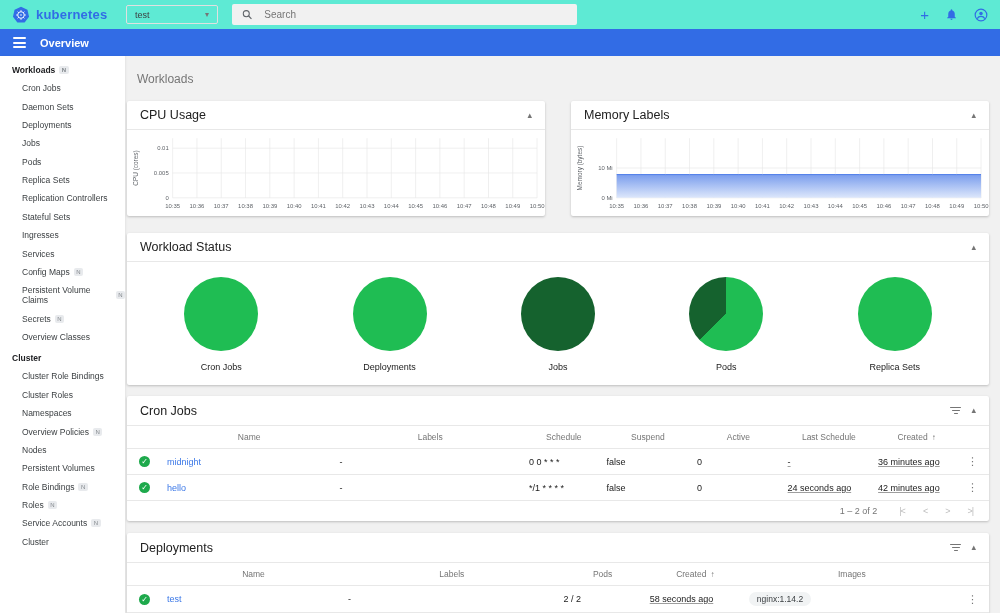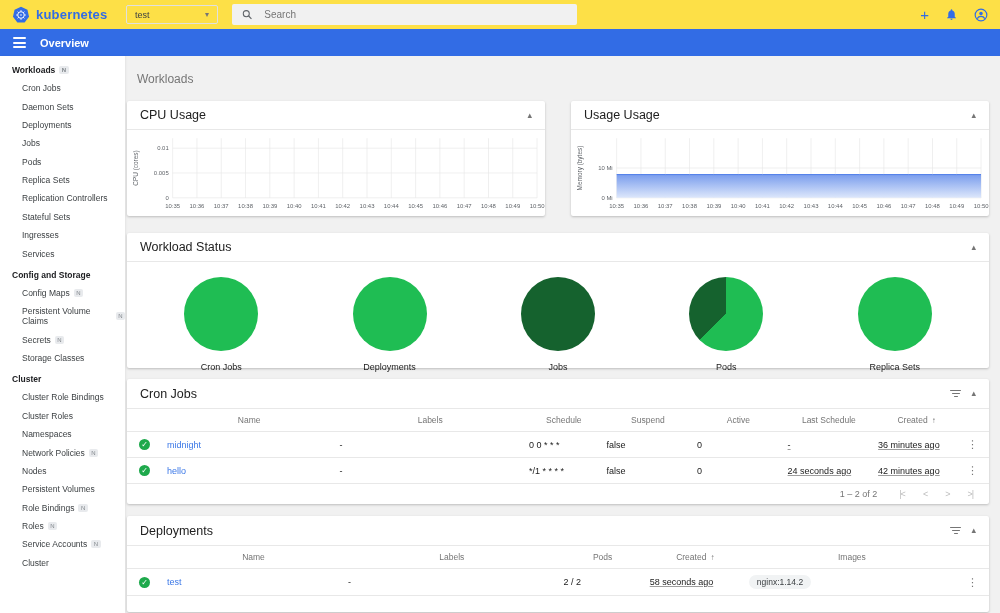--- a/index.html
+++ b/index.html
@@ -3,21 +3,21 @@
 <meta charset="utf-8">
 <style>
   * { box-sizing: border-box; }
   html,body { margin:0; padding:0; }
   body {
     width:1000px; height:613px; overflow:hidden;
     font-family:"Liberation Sans", sans-serif;
     background:#f1f1f1; color:#212121;
   }
   
-  .topbar { height:29px; background:#fde047; display:flex; align-items:center; padding:0 12px; gap:14px; }
+  .topbar { height:29px; background:#5eead4; display:flex; align-items:center; padding:0 12px; gap:14px; }
   .brand { display:flex; align-items:center; gap:6px; width:100px; }
   .brand-name { color:#326ce5; font-weight:bold; font-size:13px; letter-spacing:.2px; }
   .ns-select { width:92px; height:19px; border:1px solid #e0e0e0; border-radius:2px;
     display:flex; align-items:center; justify-content:space-between; padding:0 8px;
     font-size:9px; color:#3c4043; cursor:pointer; }
   .ns-caret { color:#757575; font-size:8px; }
   .searchbar { width:345px; height:21px; background:#f1f1f1; border-radius:2px;
     display:flex; align-items:center; gap:10px; padding:0 10px; }
   .searchbar input { border:none; background:transparent; outline:none; width:100%;
     font-size:10px; color:#3c4043; font-family:"Liberation Sans", sans-serif; }
@@ -46,21 +46,21 @@
   .card { background:#fff; border-radius:2px; box-shadow:0 1px 2.5px rgba(0,0,0,.22); }
   .card-head { height:29px; display:flex; align-items:center; gap:10px; padding:0 13px;
     border-bottom:1px solid #e8e8e8; }
   .card-title { font-size:12.5px; color:#212121; }
   .spacer { flex:1; }
   .caret { color:#757575; font-size:9px; cursor:pointer; line-height:1; }
   .charts-row { display:flex; gap:26px; margin-bottom:17px; }
   .chart-card { flex:1; height:115px; }
   .chart-card svg { display:block; width:100%; height:84px; }
   
-  .status-card { margin-bottom:11px; height:135px; }
+  .status-card { margin-bottom:11px; height:152px; }
   .pies { display:flex; justify-content:space-around; padding:15px 10px 0 10px; }
   .pie-wrap { display:flex; flex-direction:column; align-items:center; gap:11px; width:150px; }
   .pie { width:74px; height:74px; border-radius:50%; }
   .pie-label { font-size:9px; color:#212121; }
   
   .table-card { margin-bottom:12px; }
   .table-card .card-head { border-bottom:none; }
   table { width:100%; border-collapse:collapse; table-layout:fixed; }
   th { text-align:center; font-weight:normal; color:#757575; font-size:8.5px;
     padding:6px 4px; border-top:1px solid #e8e8e8; border-bottom:1px solid #e8e8e8; }
@@ -171,52 +171,49 @@
       </div>
       <div class="side-item">
         <span>Stateful Sets</span>
       </div>
       <div class="side-item">
         <span>Ingresses</span>
       </div>
       <div class="side-item">
         <span>Services</span>
       </div>
-      <div class="side-title">
-        <span>Config and Storage</span>
-      </div>
       <div class="side-item">
         <span>Config Maps</span>
         <span class="nbadge">N</span>
       </div>
       <div class="side-item">
         <span>Persistent Volume Claims</span>
         <span class="nbadge">N</span>
       </div>
       <div class="side-item">
         <span>Secrets</span>
         <span class="nbadge">N</span>
       </div>
       <div class="side-item">
-        <span>Storage Classes</span>
+        <span>Overview Classes</span>
       </div>
       <div class="side-title">
         <span>Cluster</span>
       </div>
       <div class="side-item">
         <span>Cluster Role Bindings</span>
       </div>
       <div class="side-item">
         <span>Cluster Roles</span>
       </div>
       <div class="side-item">
         <span>Namespaces</span>
       </div>
       <div class="side-item">
-        <span>Network Policies</span>
+        <span>Overview Policies</span>
         <span class="nbadge">N</span>
       </div>
       <div class="side-item">
         <span>Nodes</span>
       </div>
       <div class="side-item">
         <span>Persistent Volumes</span>
       </div>
       <div class="side-item">
         <span>Role Bindings</span>
@@ -282,21 +279,21 @@
             <text x="42" y="70" font-size="6" fill="#5f6368" text-anchor="end">0</text>
             <line x1="46" y1="43" x2="413" y2="43" stroke="#e8e8e8" stroke-width="0.7"></line>
             <text x="42" y="45" font-size="6" fill="#5f6368" text-anchor="end">0.005</text>
             <line x1="46" y1="18" x2="413" y2="18" stroke="#e8e8e8" stroke-width="0.7"></line>
             <text x="42" y="20" font-size="6" fill="#5f6368" text-anchor="end">0.01</text>
             <text x="11" y="38" font-size="6.5" fill="#5f6368" text-anchor="middle" transform="rotate(-90 11 38)">CPU (cores)</text>
           </svg>
       </section>
       <section class="card chart-card">
         <div class="card-head">
-          <span class="card-title">Usage Usage</span>
+          <span class="card-title">Memory Labels</span>
           <span class="spacer"></span>
           <span class="caret">▴</span>
         </div>
         <svg id="svg-memory" viewBox="0 0 421 84">
             <line x1="46" y1="8" x2="46" y2="68" stroke="#e8e8e8" stroke-width="0.7"></line>
             <text x="46" y="78" font-size="6" fill="#5f6368" text-anchor="middle">10:35</text>
             <line x1="70.46666666666667" y1="8" x2="70.46666666666667" y2="68" stroke="#e8e8e8" stroke-width="0.7"></line>
             <text x="70.46666666666667" y="78" font-size="6" fill="#5f6368" text-anchor="middle">10:36</text>
             <line x1="94.93333333333334" y1="8" x2="94.93333333333334" y2="68" stroke="#e8e8e8" stroke-width="0.7"></line>
             <text x="94.93333333333334" y="78" font-size="6" fill="#5f6368" text-anchor="middle">10:37</text>

